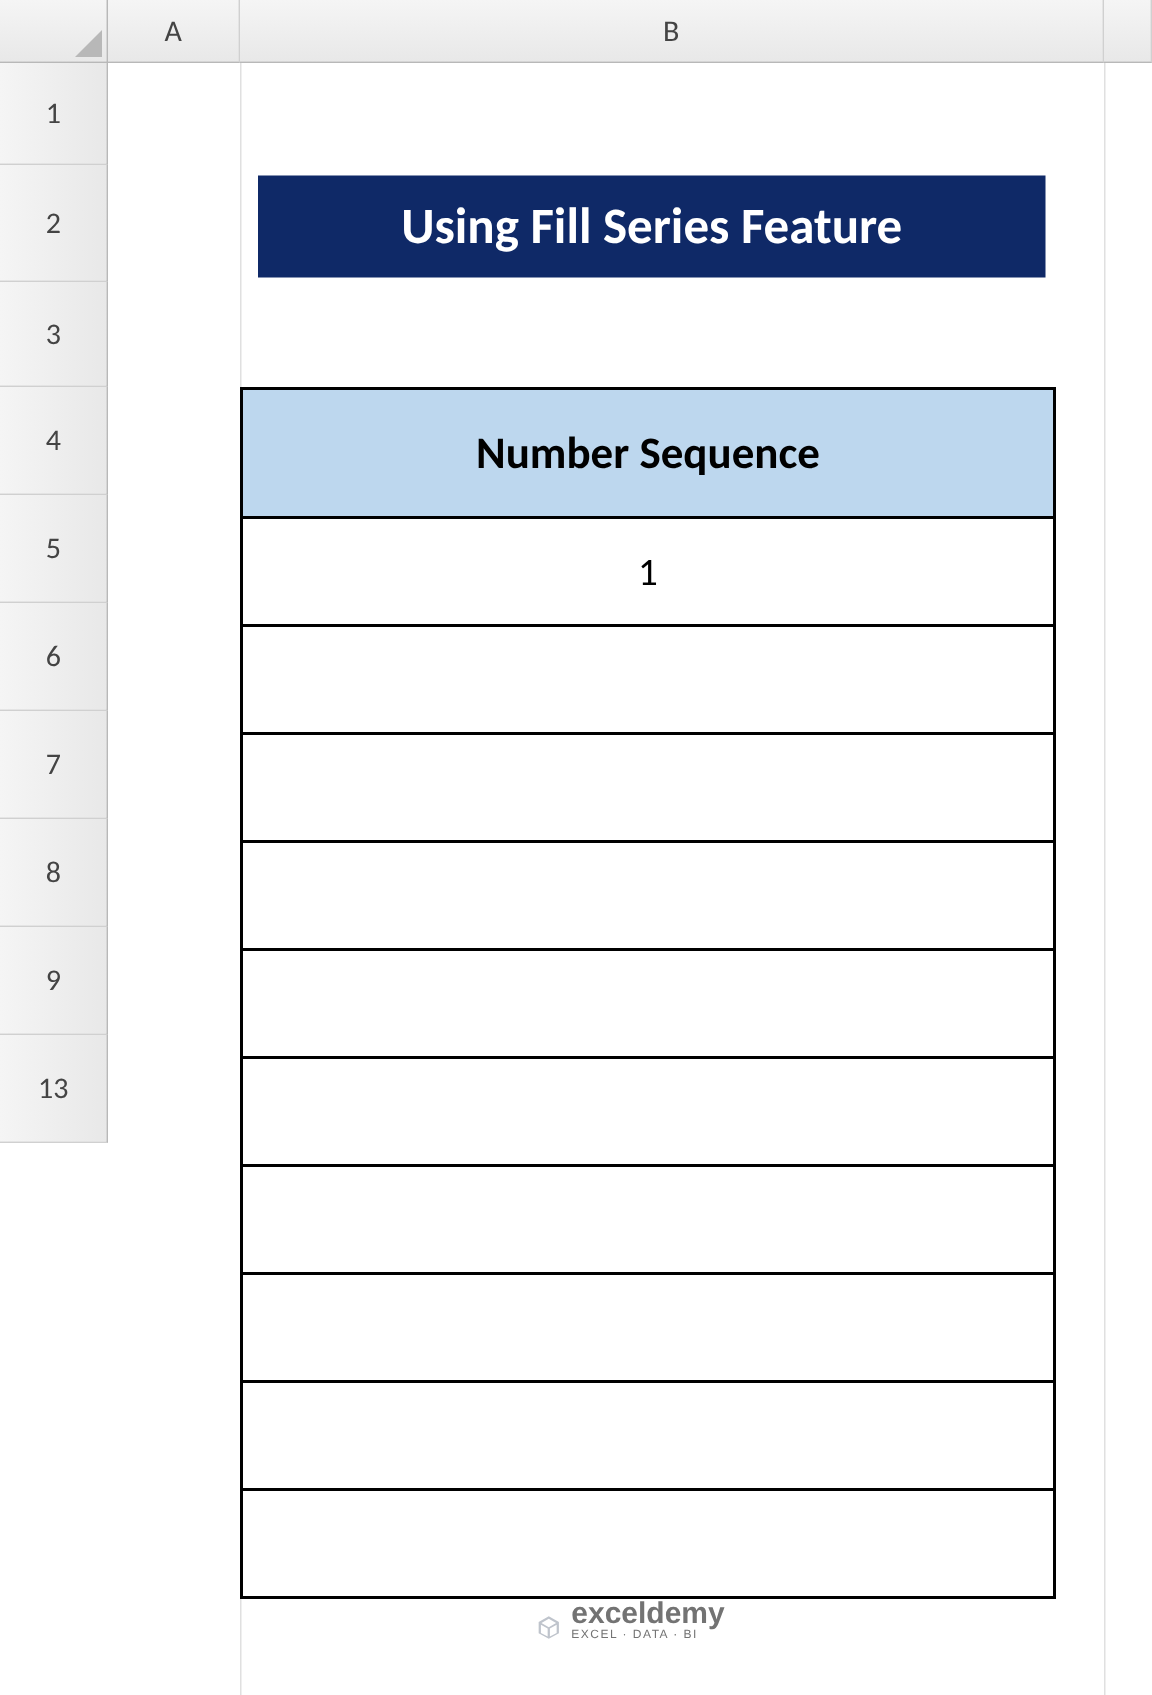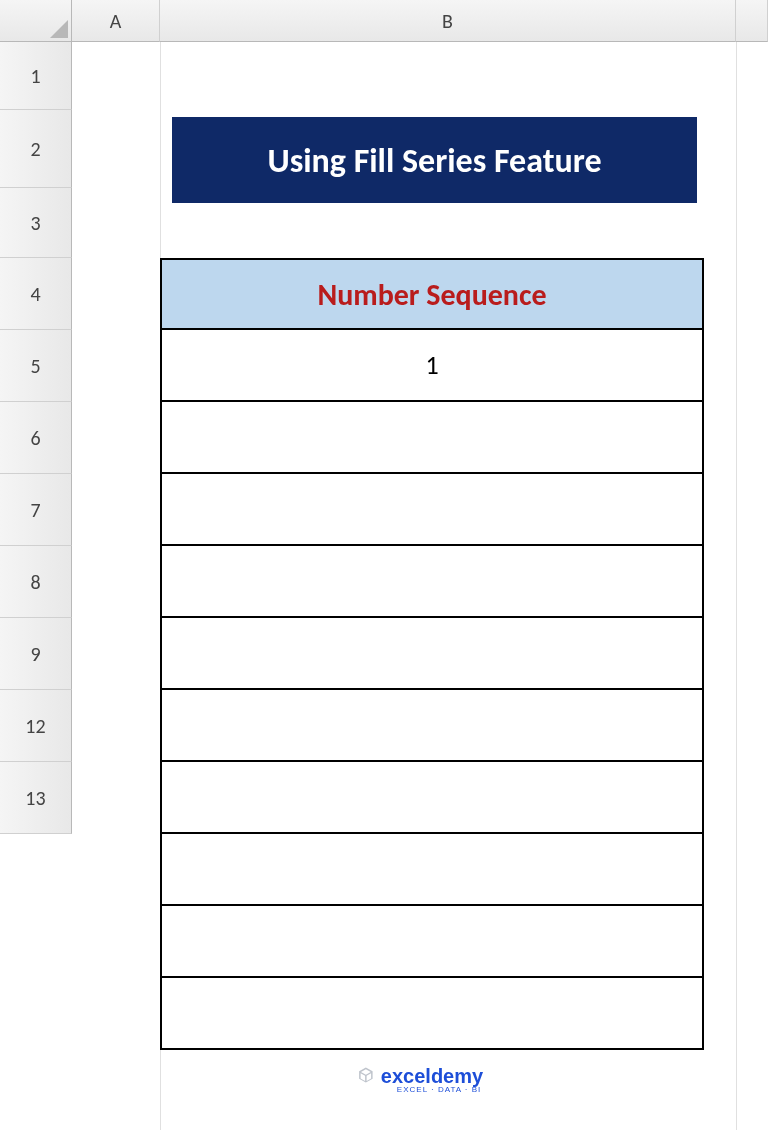--- a/index.html
+++ b/index.html
@@ -92,81 +92,80 @@
       top: 0;
       bottom: 0;
       width: 1px;
       background: #e0e0e0;
     }
     .title-box {
       position: absolute;
       left: 100px;
       top: 75px;
       width: 525px;
-      height: 86px;
+      height: 68px;
       background: #0f2967;
       color: #ffffff;
       display: flex;
       align-items: center;
       justify-content: center;
       font-size: 34px;
       font-weight: bold;
     }
     .table-container {
       position: absolute;
       left: 88px;
       top: 216px;
       width: 544px;
     }
     .table-header {
-      height: 72px;
+      height: 88px;
       background: #bdd7ee;
       border: 2px solid #000;
       display: flex;
       align-items: center;
       justify-content: center;
       font-size: 30px;
       font-weight: bold;
-      color: #b91c1c;
+      color: #000000;
     }
     .table-row {
       height: 72px;
       border-left: 2px solid #000;
       border-right: 2px solid #000;
       border-bottom: 2px solid #000;
       display: flex;
       align-items: center;
       justify-content: center;
       font-size: 26px;
       color: #000;
     }
     .watermark {
       position: absolute;
       bottom: 36px;
       left: 50%;
       transform: translateX(-50%);
       display: flex;
-      align-items: flex-start;
+      align-items: flex-end;
       gap: 6px;
-      color: #1d4ed8;
+      color: #737373;
       font-size: 14px;
       font-family: Arial, sans-serif;
     }
     .watermark-icon {
       width: 18px;
       height: 18px;
     }
     .watermark-main {
       font-size: 20px;
       font-weight: 600;
     }
     .watermark-sub {
       font-size: 8px;
       letter-spacing: 1px;
-      margin-left: 16px;
     }
     .watermark-text {
       display: flex;
       flex-direction: column;
       line-height: 1;
     }
   </style>
 </head>
 <body>
 
@@ -181,21 +180,20 @@
     <div class="row-headers">
       <div class="row-header rh-1">1</div>
       <div class="row-header rh-2">2</div>
       <div class="row-header rh-3">3</div>
       <div class="row-header rh-std">4</div>
       <div class="row-header rh-std">5</div>
       <div class="row-header rh-std">6</div>
       <div class="row-header rh-std">7</div>
       <div class="row-header rh-std">8</div>
       <div class="row-header rh-std">9</div>
-      <div class="row-header rh-std">12</div>
       <div class="row-header rh-std">13</div>
     </div>
     <div class="content-area">
       <div class="gridline-v" style="left:88px"></div>
       <div class="gridline-v" style="left:664px"></div>
 
       <div class="title-box">Using Fill Series Feature</div>
 
       <div class="table-container">
         <div class="table-header">Number Sequence</div>

